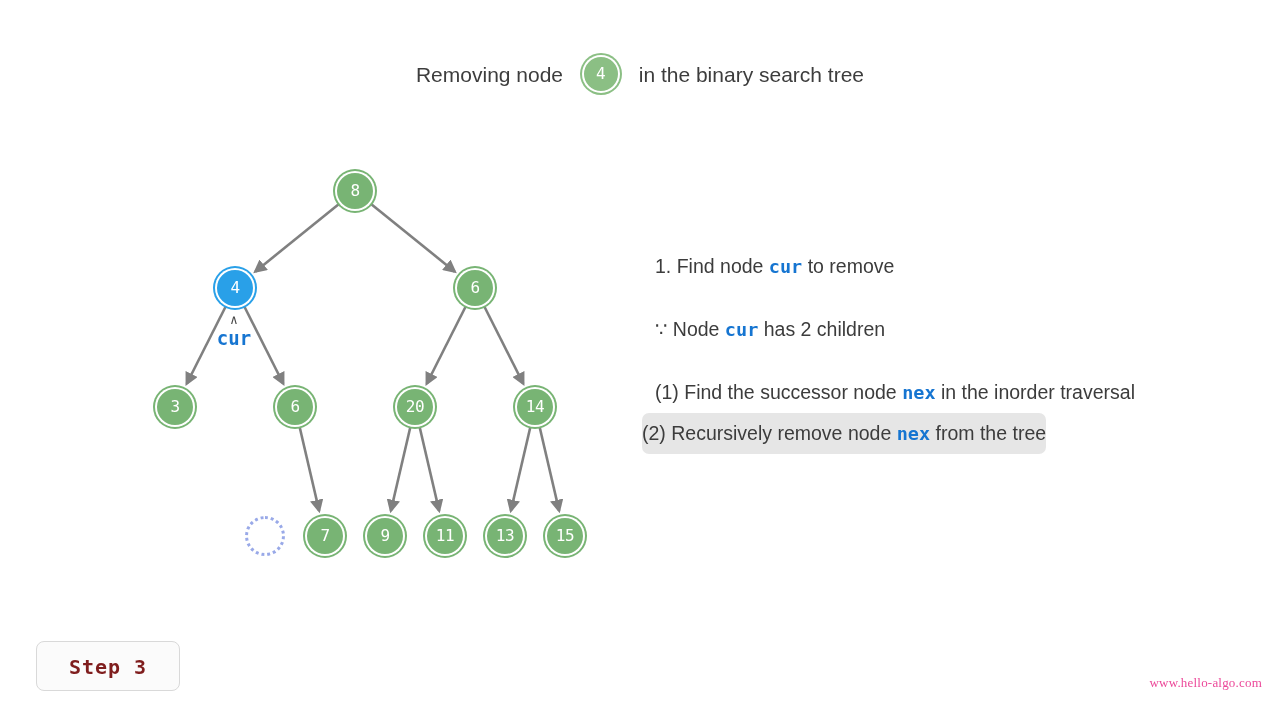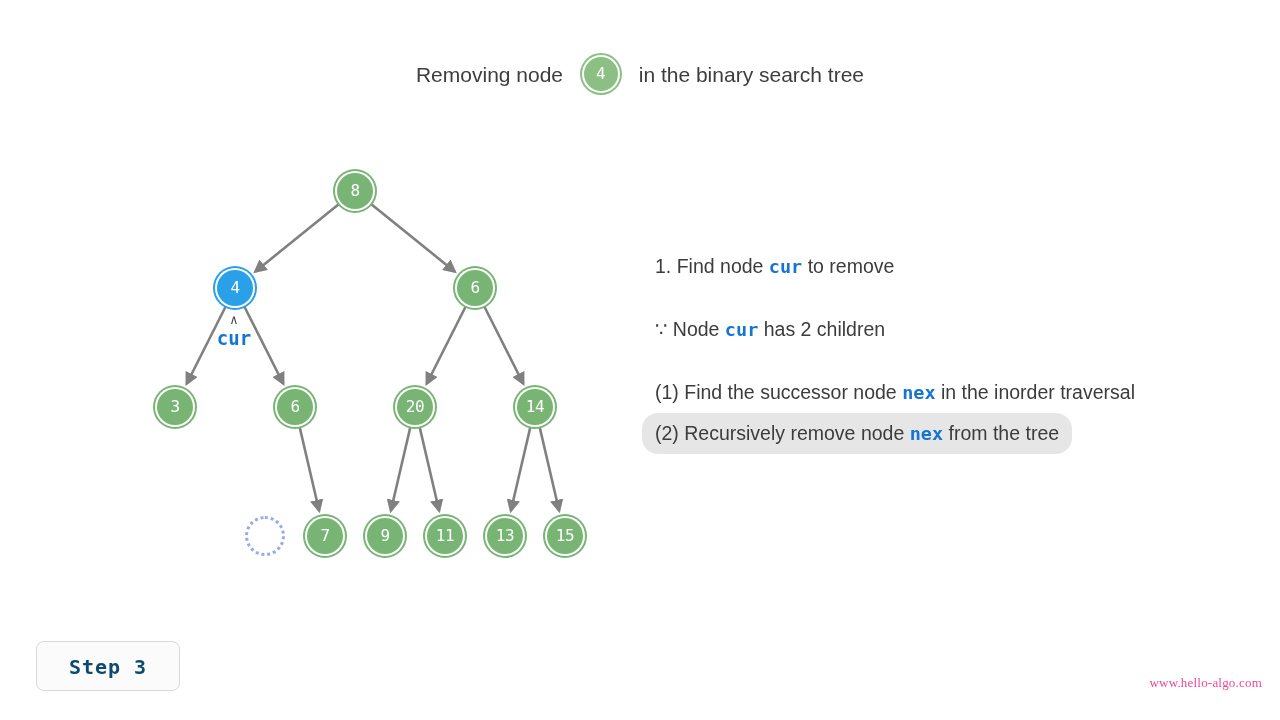--- a/index.html
+++ b/index.html
@@ -135,37 +135,37 @@
   .ex-gap { height: 26px; }
   .kw {
     color: #1675d1;
     font-weight: bold;
     font-family: "DejaVu Sans Mono", monospace;
     font-size: 18.5px;
   }
   #line-hl {
     display: inline-block;
     background: #e6e6e6;
-    border-radius: 16px;
-    padding: 2px 13px;
+    border-radius: 7px;
+    padding: 2px 0;
     margin-left: -13px;
     margin-top: 2px;
   }
 
   
   #step-badge {
     position: absolute;
     left: 36px;
     top: 641px;
     width: 144px;
     height: 50px;
     border: 1px solid #d9d9d9;
     border-radius: 8px;
     background: #fbfbfb;
-    color: #0c4a6e;
+    color: #7f1d1d;
     font-family: "DejaVu Sans Mono", monospace;
     font-weight: bold;
     font-size: 20px;
     line-height: 50px;
     text-align: center;
     box-sizing: border-box;
     letter-spacing: 1px;
   }
 
   

